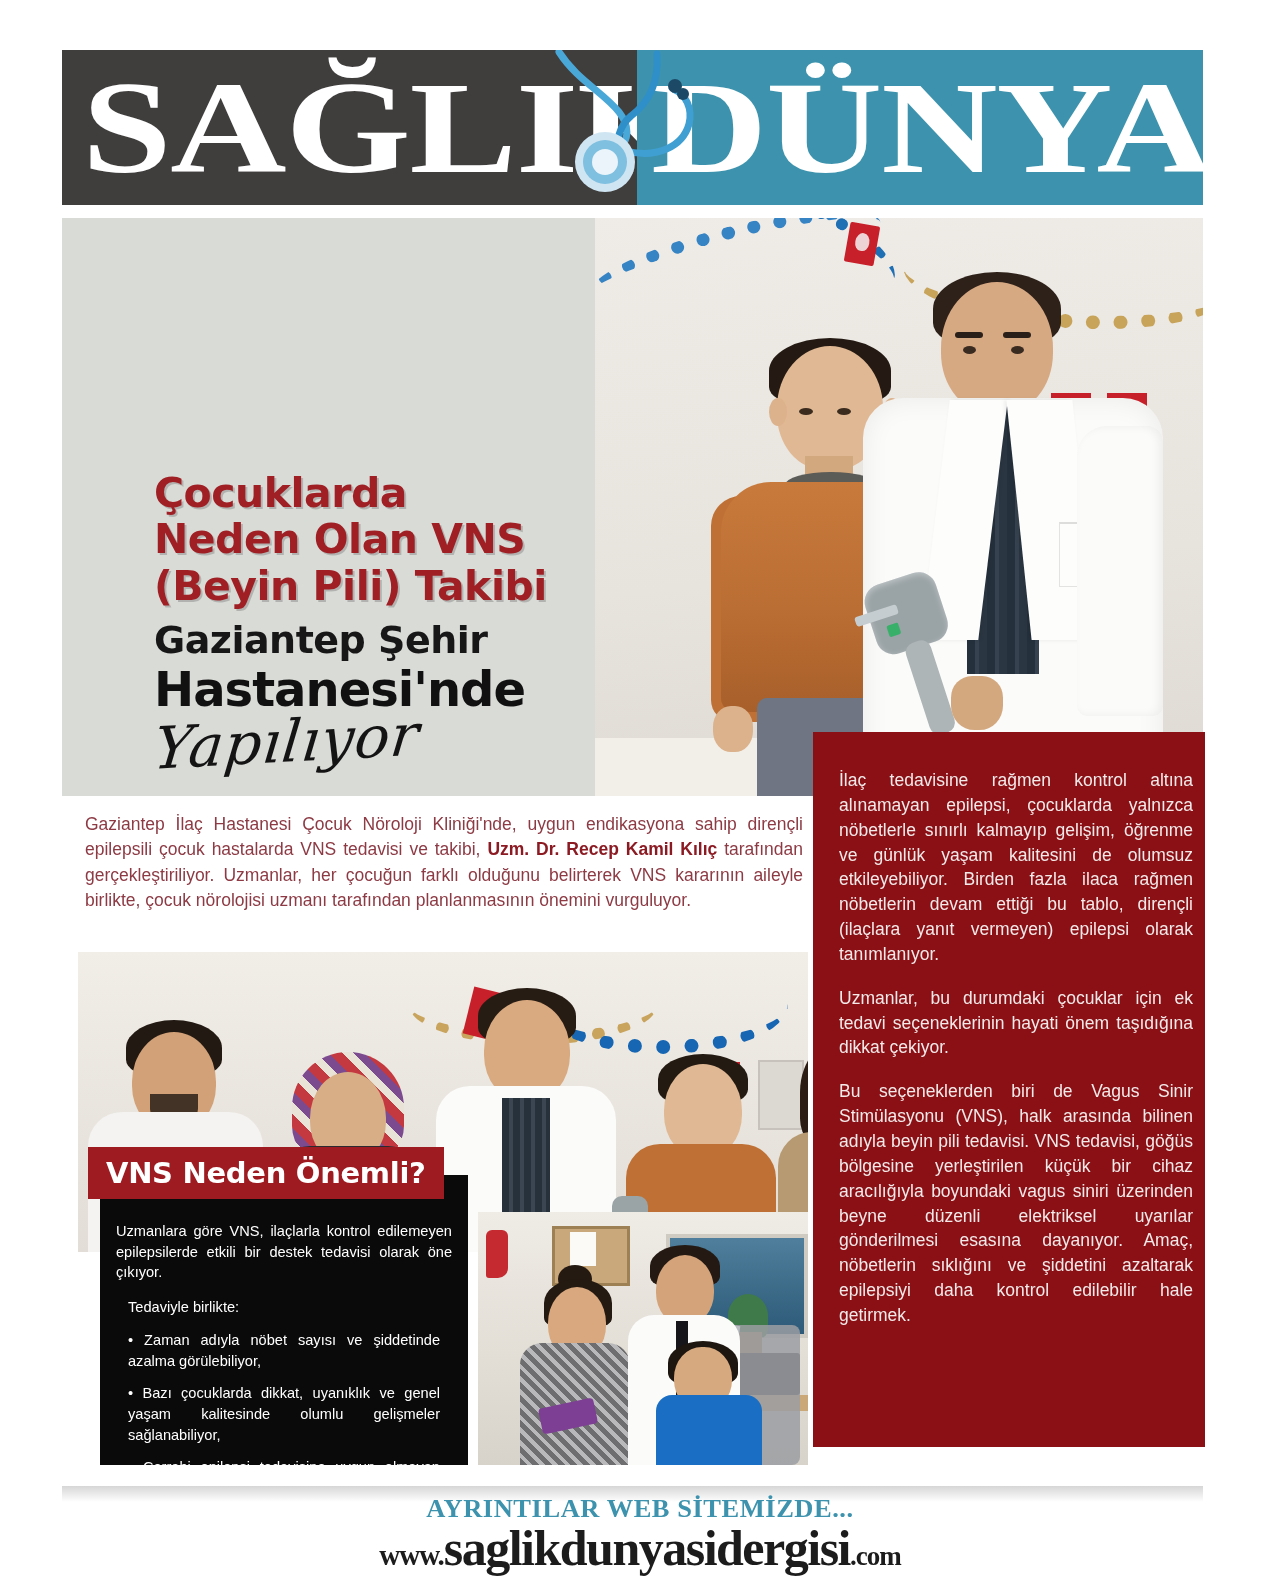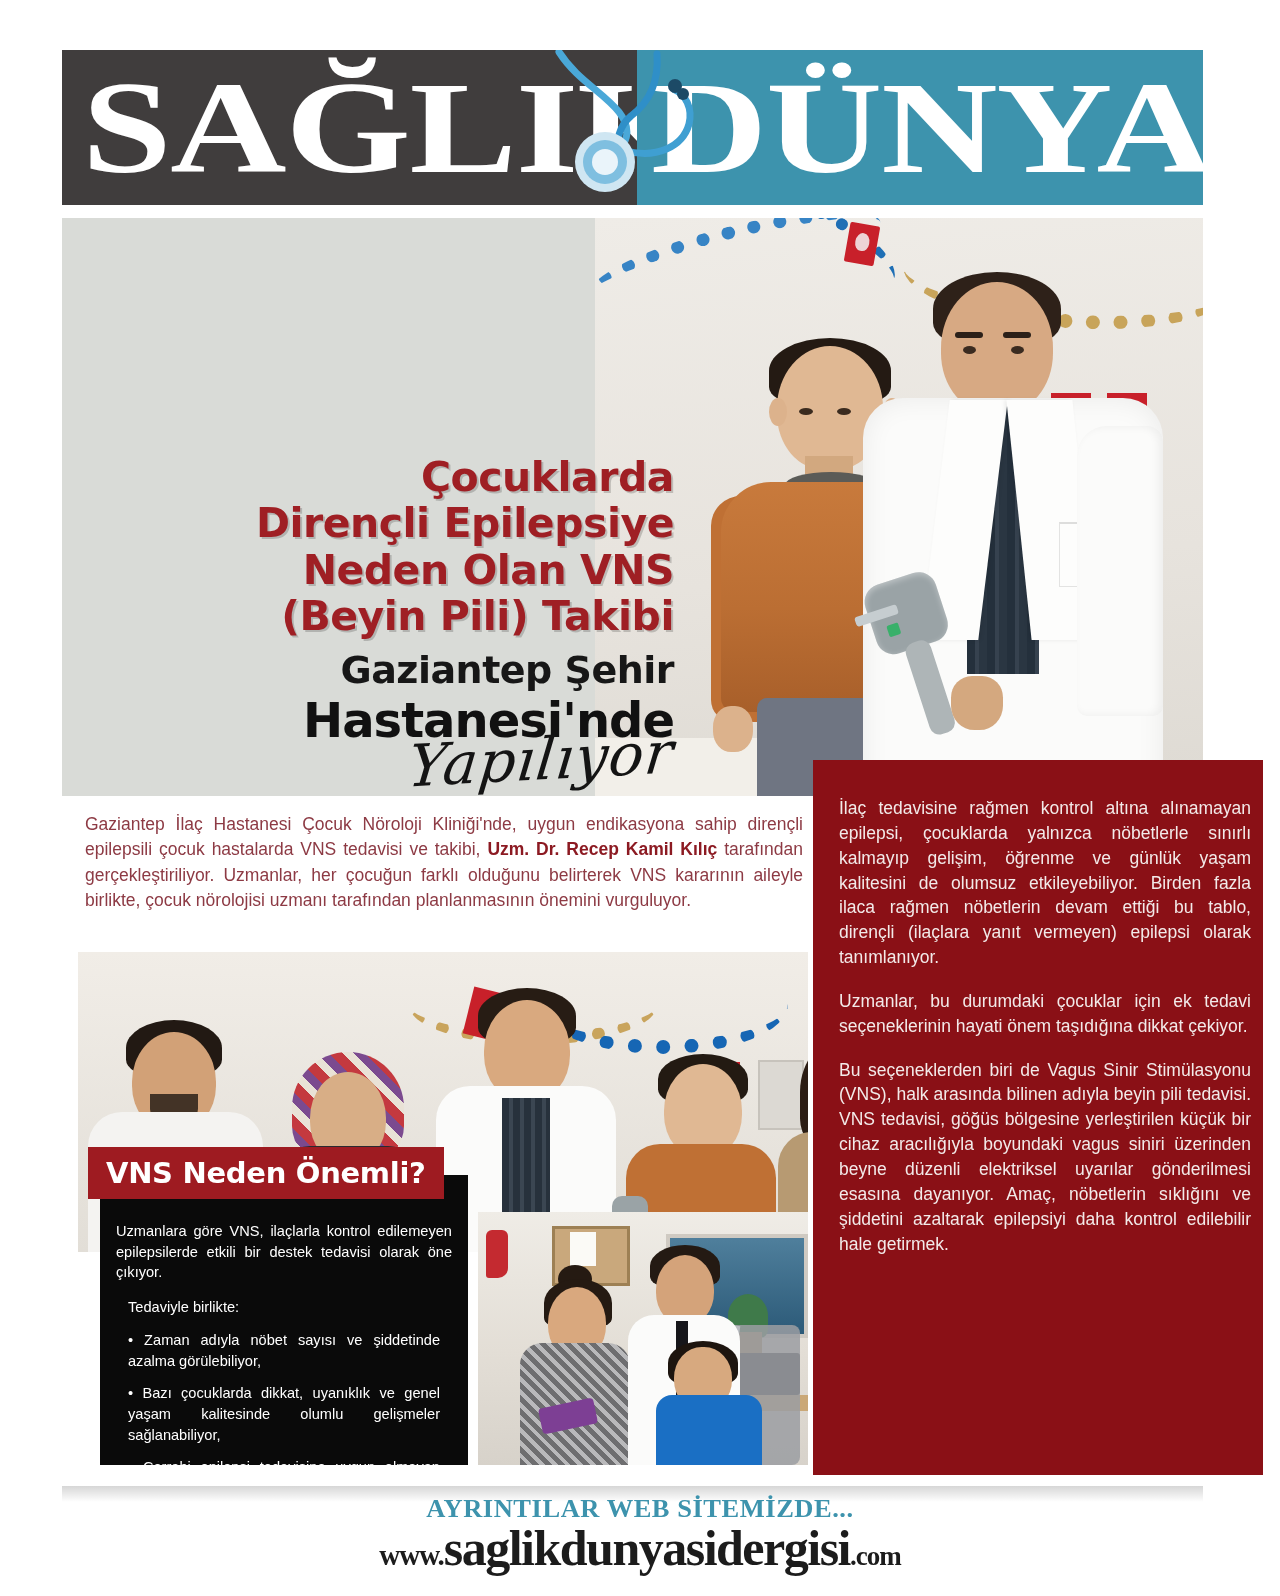--- a/index.html
+++ b/index.html
@@ -153,22 +153,22 @@
   }
   .boy-armL{position:absolute;left:-2px;top:150px;width:70px;height:226px;background:#bf7034;border-radius:30px 16px 16px 22px;}
   .boy-armR{position:absolute;left:178px;top:150px;width:70px;height:226px;background:#bf7034;border-radius:16px 30px 22px 16px;}
   .boy-logo{position:absolute;left:150px;top:250px;width:16px;height:18px;background:#3c3a38;border-radius:2px;}
   .boy-pants{position:absolute;left:44px;top:352px;width:188px;height:100px;background:#6f7582;border-radius:10px 10px 0 0;}
   .boy-handL{position:absolute;left:0px;top:360px;width:40px;height:46px;background:#dcb28c;border-radius:45%;}
   .bed{position:absolute;left:0;bottom:0;width:280px;height:58px;background:#f2efe9;}
 
   
   .headline{
-    position:absolute;left:92px;top:236px;width:520px;
-    text-align:right;
+    position:absolute;left:92px;top:252px;width:520px;
+    text-align:left;
   }
   .hl-red{
     font-family:"DejaVu Sans","Liberation Sans",sans-serif;
     font-weight:700;color:#9f1f24;
     font-size:41px;line-height:1.13;letter-spacing:-.5px;
     text-shadow:2px 2px 0 rgba(0,0,0,.18);
     margin:0;
   }
   .hl-blk1{
     font-family:"DejaVu Sans","Liberation Sans",sans-serif;
@@ -193,21 +193,21 @@
   
   .lead{
     position:absolute;left:85px;top:812px;width:718px;
     color:#8d3a44;font-size:17.5px;line-height:1.45;
     text-align:justify;font-family:"Liberation Sans",sans-serif;
   }
   .lead b{color:#8c1a22;font-weight:700;}
 
   
   .redcol{
-    position:absolute;left:813px;top:760px;width:450px;height:715px;
+    position:absolute;left:813px;top:732px;width:392px;height:715px;
     background:#8a1016;color:#f3eae9;
     padding:36px 12px 20px 26px;box-sizing:border-box;
   }
   .redcol p{
     margin:0 0 19px 0;font-size:17.5px;line-height:1.42;text-align:justify;
   }
   .redcol p:last-child{margin-bottom:11px;}
 
   
   .photo2{
@@ -400,21 +400,20 @@
           <div class="wand-scr"></div>
           <div class="wand-dot"></div>
           <div class="wand-stick"></div>
         </div>
         <div class="doc-hand"></div>
       </div>
     </div>
 
     <div class="headline">
       <div class="hl-red">Çocuklarda</div>
-      <div class="hl-red">Dirençli Epilepsiye</div>
       <div class="hl-red">Neden Olan VNS</div>
       <div class="hl-red">(Beyin Pili) Takibi</div>
       <div class="hl-blk1">Gaziantep Şehir</div>
       <div class="hl-blk2">Hastanesi'nde</div>
       <div class="hl-script">Yapılıyor</div>
     </div>
   </div>
 
   <div class="lead">
     <span>Gaziantep İlaç Hastanesi Çocuk Nöroloji Kliniği'nde, uygun endikasyona sahip dirençli epilepsili çocuk hastalarda VNS tedavisi ve takibi, </span><b>Uzm. Dr. Recep Kamil Kılıç</b><span> tarafından gerçekleştiriliyor. Uzmanlar, her çocuğun farklı olduğunu belirterek VNS kararının aileyle birlikte, çocuk nörolojisi uzmanı tarafından planlanmasının önemini vurguluyor.</span>

